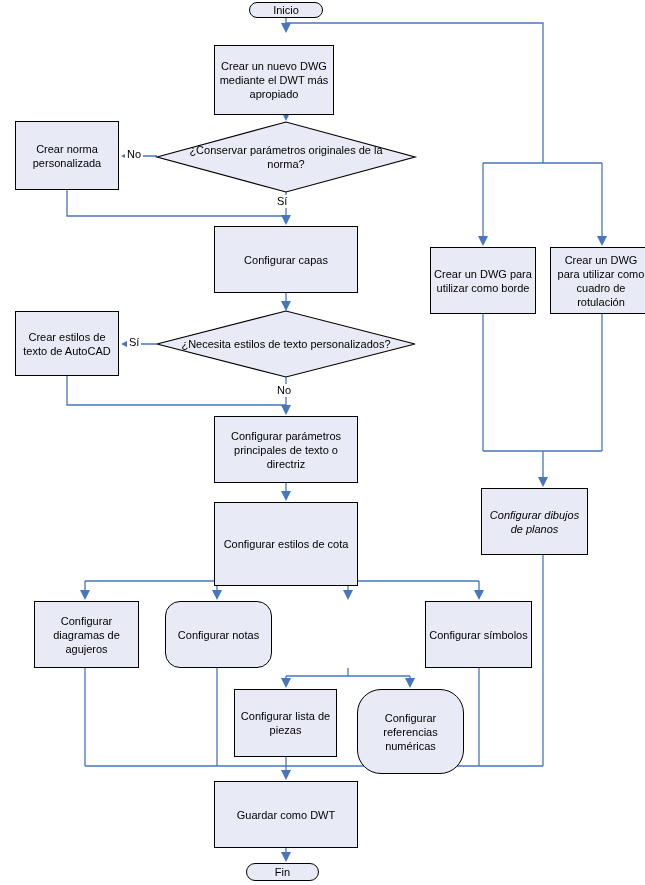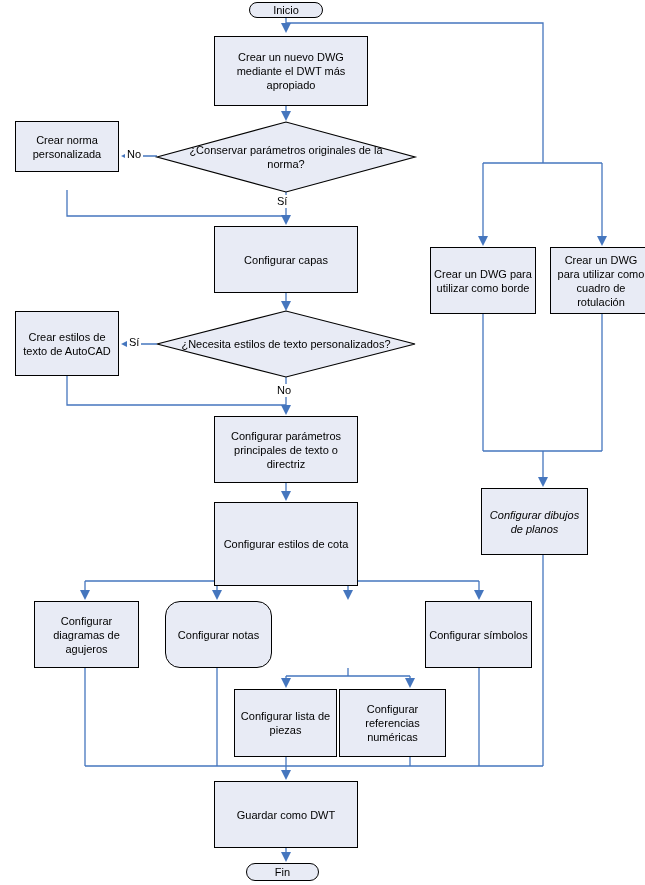--- a/index.html
+++ b/index.html
@@ -111,33 +111,33 @@
     <path class="wire" d="M471,451 H590"></path>
     <path class="wire" d="M531,451 V485" marker-end="url(#arrowhead)"></path>
 
     <polygon class="diamond" points="145,157 274,122 403,157 274,192"></polygon>
     <polygon class="diamond" points="145,344 274,311 403,344 274,377"></polygon>
   </svg>
 
   <div class="box terminal" style="left:237px;top:2px;width:74px;height:16px;">Inicio</div>
   <div class="box terminal" style="left:234px;top:863px;width:73px;height:18px;text-align:right;">Fin</div>
 
-  <div class="box" style="left:202px;top:36px;width:154px;height:70px;">Crear un nuevo DWG mediante el DWT más apropiado</div>
-  <div class="box" style="left:3px;top:121px;width:104px;height:51px;">Crear norma personalizada</div>
+  <div class="box" style="left:202px;top:45px;width:120px;height:70px;">Crear un nuevo DWG mediante el DWT más apropiado</div>
+  <div class="box" style="left:3px;top:121px;width:104px;height:69px;">Crear norma personalizada</div>
   <div class="box" style="left:202px;top:226px;width:144px;height:67px;">Configurar capas</div>
   <div class="box" style="left:3px;top:311px;width:104px;height:65px;">Crear estilos de texto de AutoCAD</div>
   <div class="box" style="left:202px;top:416px;width:144px;height:67px;">Configurar parámetros principales de texto o directriz</div>
   <div class="box" style="left:202px;top:502px;width:144px;height:84px;">Configurar estilos de cota</div>
 
   <div class="box" style="left:22px;top:601px;width:105px;height:67px;">Configurar diagramas de agujeros</div>
   <div class="box" style="left:153px;top:601px;width:107px;height:67px;border-radius:15px;">Configurar notas</div>
   <div class="box" style="left:413px;top:601px;width:107px;height:67px;">Configurar símbolos</div>
 
   <div class="box" style="left:222px;top:689px;width:103px;height:68px;">Configurar lista de piezas</div>
-  <div class="box" style="left:327px;top:689px;width:107px;height:68px;">Configurar referencias numéricas</div>
+  <div class="box" style="left:345px;top:689px;width:107px;height:85px;border-radius:24px;">Configurar referencias numéricas</div>
 
   <div class="box" style="left:418px;top:247px;width:106px;height:67px;">Crear un DWG para utilizar como borde</div>
   <div class="box" style="left:538px;top:247px;width:102px;height:67px;">Crear un DWG para utilizar como cuadro de rotulación</div>
   <div class="box" style="left:469px;top:488px;width:107px;height:67px;font-style:italic;">Configurar dibujos de planos</div>
 
   <div class="box" style="left:202px;top:781px;width:144px;height:67px;">Guardar como DWT</div>
 
   <div class="dtext" style="left:160px;top:128px;width:228px;height:58px;">¿Conservar parámetros originales de la norma?</div>
   <div class="dtext" style="left:160px;top:316px;width:228px;height:56px;">¿Necesita estilos de texto personalizados?</div>
 

